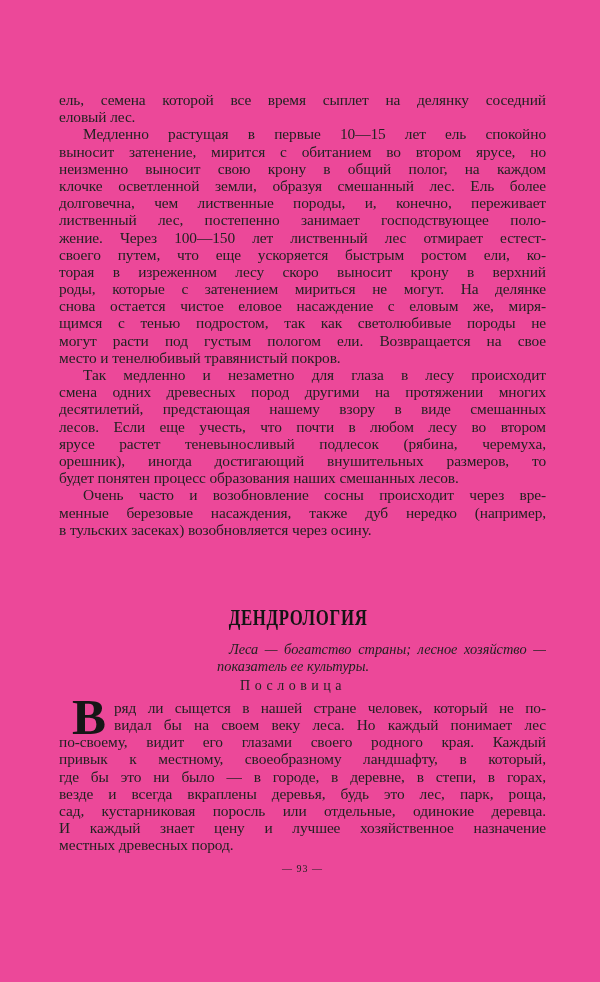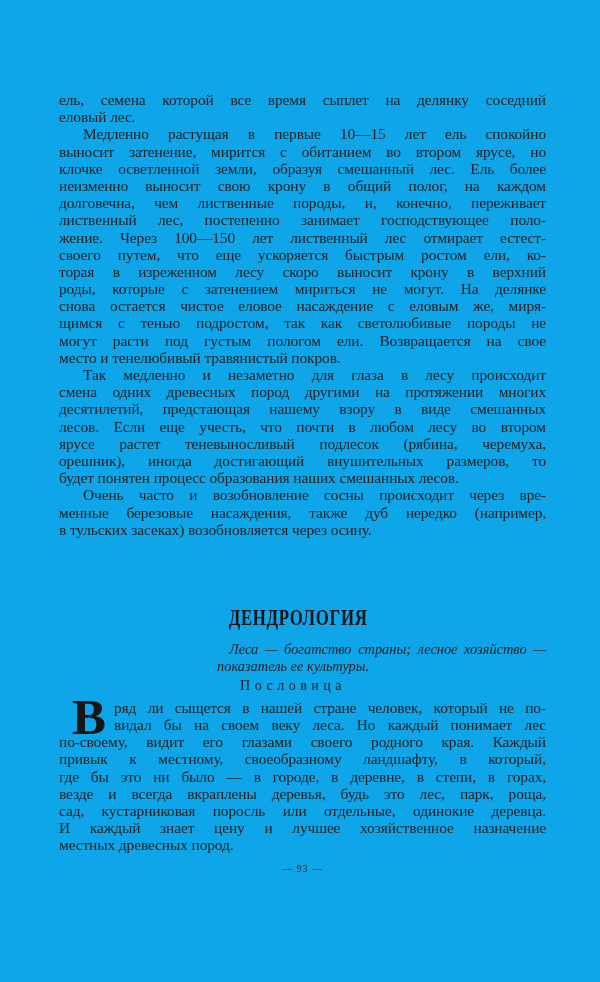--- a/index.html
+++ b/index.html
@@ -4,21 +4,21 @@
 <style>
   html, body {
     margin: 0;
     padding: 0;
     background: #ffffff;
   }
   .page {
     position: relative;
     width: 600px;
     height: 982px;
-    background: #0ea5e9;
+    background: #ec4899;
     font-family: "Liberation Serif", "DejaVu Serif", serif;
     color: #222222;
     overflow: hidden;
   }
   .text-block {
     position: absolute;
     left: 59px;
     top: 91px;
     width: 487px;
   }
@@ -115,22 +115,22 @@
   <div class="text-block">
 
     <div class="para">
       <div class="ln">ель, семена которой все время сыплет на делянку соседний</div>
       <div class="ln last">еловый лес.</div>
     </div>
 
     <div class="para">
       <div class="ln ind">Медленно растущая в первые 10—15 лет ель спокойно</div>
       <div class="ln">выносит затенение, мирится с обитанием во втором ярусе, но</div>
+      <div class="ln">неизменно выносит свою крону в общий полог, на каждом</div>
       <div class="ln">клочке осветленной земли, образуя смешанный лес. Ель более</div>
-      <div class="ln">неизменно выносит свою крону в общий полог, на каждом</div>
       <div class="ln">долговечна, чем лиственные породы, и, конечно, переживает</div>
       <div class="ln">лиственный лес, постепенно занимает господствующее поло-</div>
       <div class="ln">жение. Через 100—150 лет лиственный лес отмирает естест-</div>
       <div class="ln">своего путем, что еще ускоряется быстрым ростом ели, ко-</div>
       <div class="ln">торая в изреженном лесу скоро выносит крону в верхний</div>
       <div class="ln">роды, которые с затенением мириться не могут. На делянке</div>
       <div class="ln">снова остается чистое еловое насаждение с еловым же, миря-</div>
       <div class="ln">щимся с тенью подростом, так как светолюбивые породы не</div>
       <div class="ln">могут расти под густым пологом ели. Возвращается на свое</div>
       <div class="ln last">место и тенелюбивый травянистый покров.</div>

